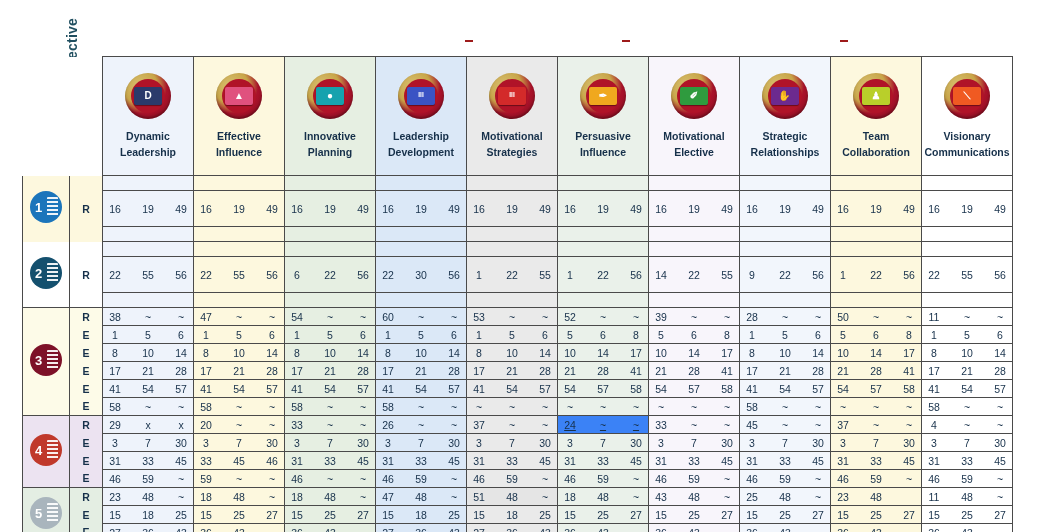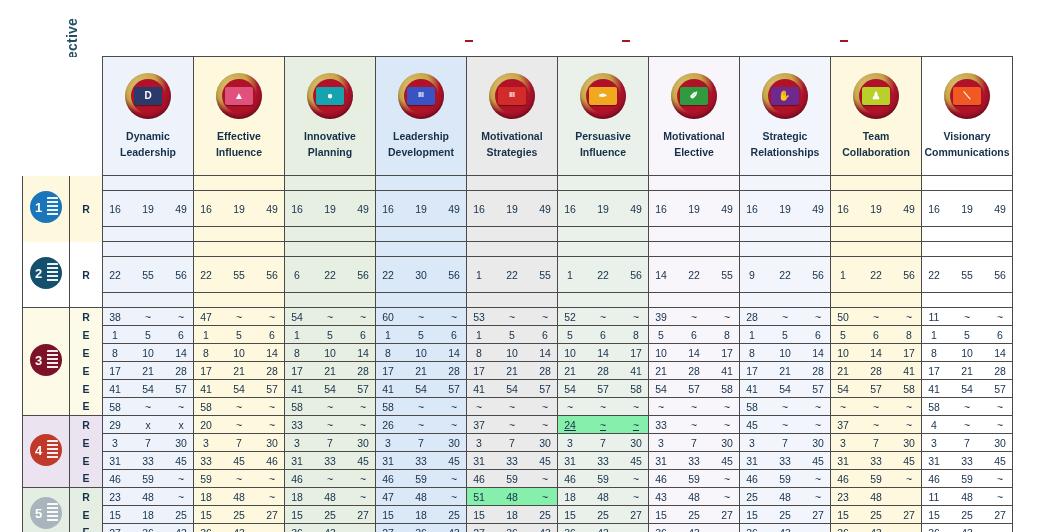--- a/index.html
+++ b/index.html
@@ -925,21 +925,21 @@
               <i>~</i>
             </div>
           </td>
           <td class="data-cell rowline-top rowline-bot" style="background: rgb(234, 234, 234);">
             <div class="triplet">
               <i>37</i>
               <i>~</i>
               <i>~</i>
             </div>
           </td>
-          <td class="data-cell rowline-top rowline-bot" style="background: #86efac; text-decoration: underline;">
+          <td class="data-cell rowline-top rowline-bot" style="background: #3b82f6; text-decoration: underline;">
             <div class="triplet">
               <i>24</i>
               <i>~</i>
               <i>~</i>
             </div>
           </td>
           <td class="data-cell rowline-top rowline-bot" style="background: rgb(248, 245, 251);">
             <div class="triplet">
               <i>33</i>
               <i>~</i>
@@ -1214,21 +1214,21 @@
               <i>~</i>
             </div>
           </td>
           <td class="data-cell rowline-top rowline-bot" style="background: rgb(219, 232, 247);">
             <div class="triplet">
               <i>47</i>
               <i>48</i>
               <i>~</i>
             </div>
           </td>
-          <td class="data-cell rowline-top rowline-bot" style="background: #86efac;">
+          <td class="data-cell rowline-top rowline-bot" style="background: #e5e5e5;">
             <div class="triplet">
               <i>51</i>
               <i>48</i>
               <i>~</i>
             </div>
           </td>
           <td class="data-cell rowline-top rowline-bot" style="background: rgb(234, 241, 234);">
             <div class="triplet">
               <i>18</i>
               <i>48</i>

